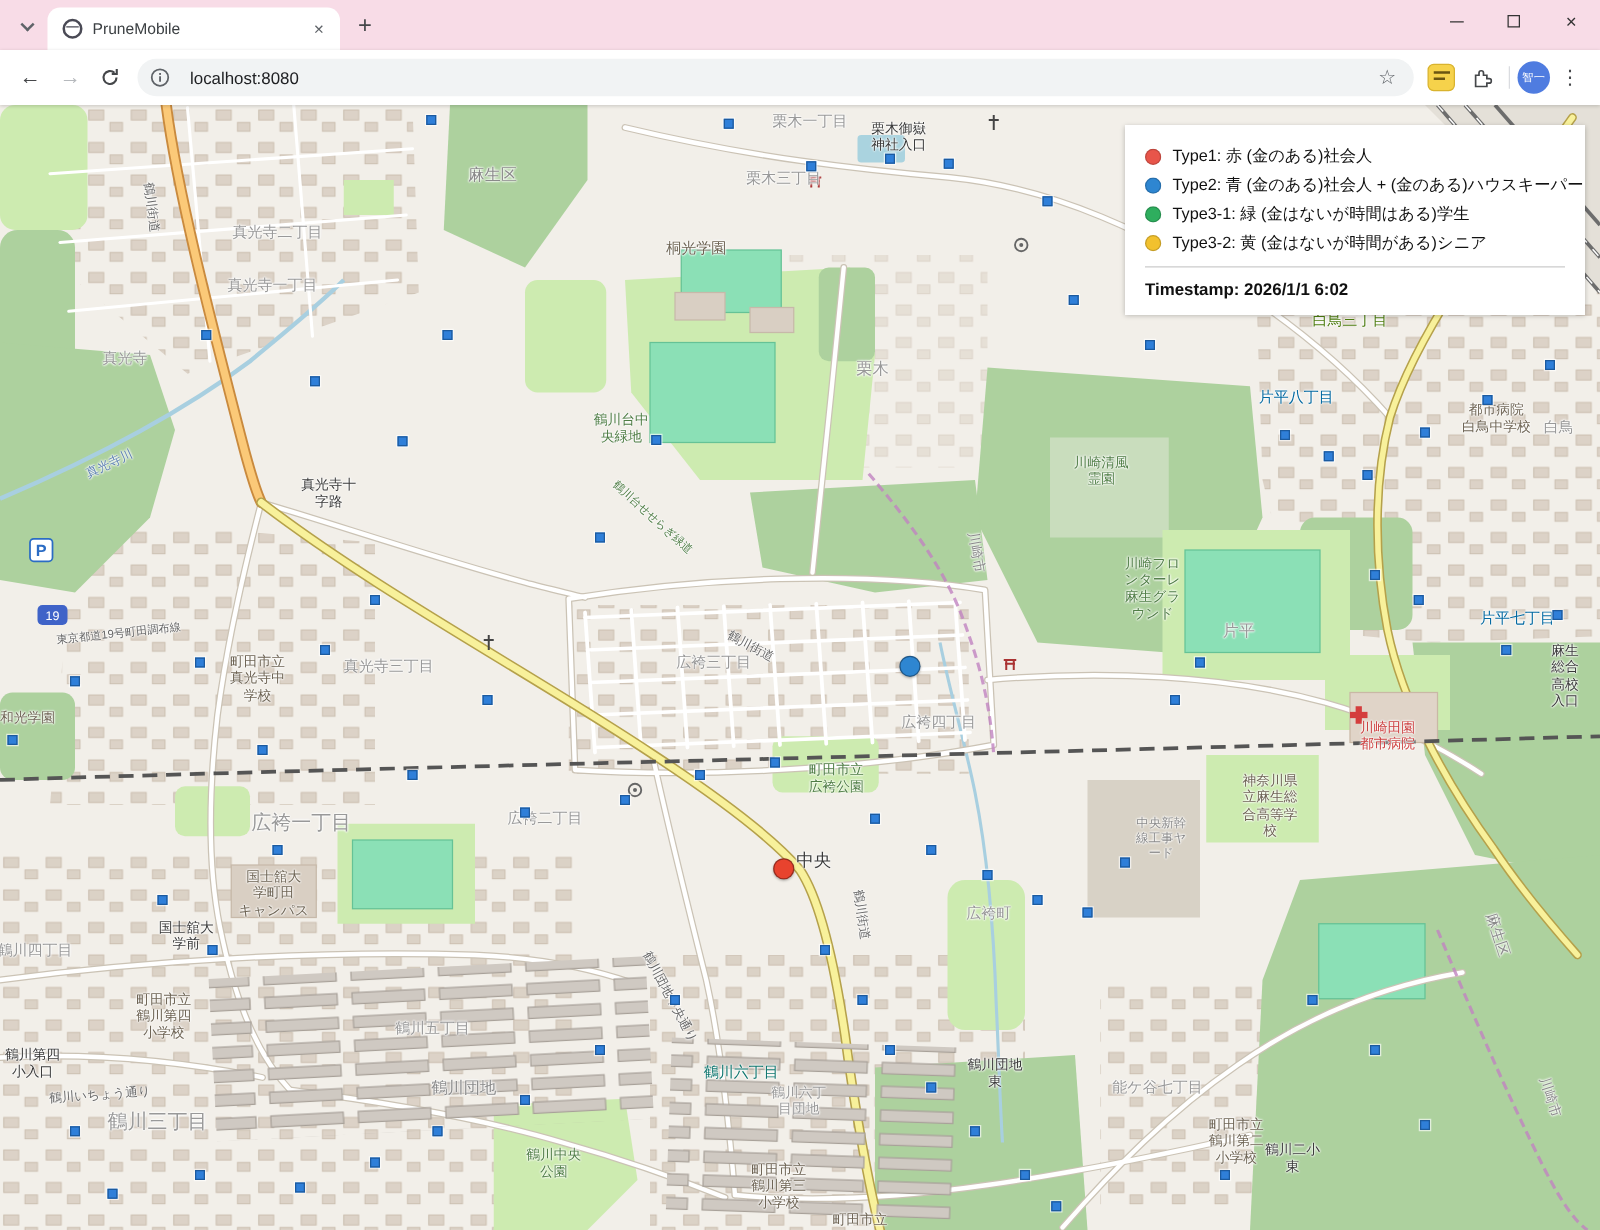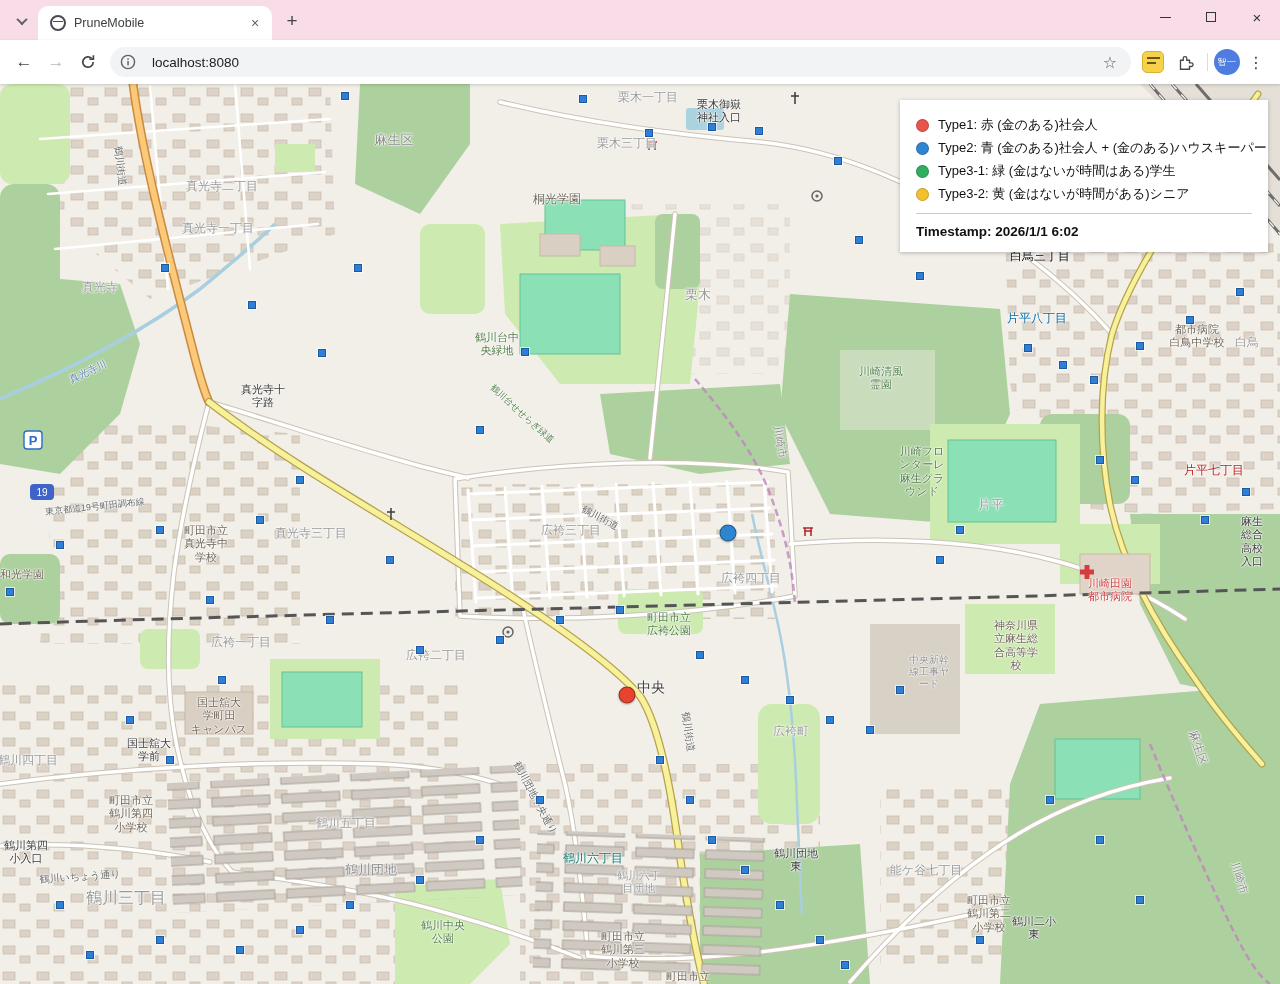--- a/index.html
+++ b/index.html
@@ -302,58 +302,58 @@
 
   <div class="layer">
       <div class="map-label" style="left: 648px; top: 13px; color: rgb(153, 153, 153); font-size: 12px; transform: translate(-50%, -50%);">栗木一丁目</div>
       <div class="map-label" style="left: 719px; top: 27px; color: rgb(58, 58, 58); font-size: 11px; transform: translate(-50%, -50%);">栗木御嶽
 神社入口</div>
       <div class="map-label" style="left: 627px; top: 59px; color: rgb(153, 153, 153); font-size: 12px; transform: translate(-50%, -50%);">栗木三丁目</div>
       <div class="map-label" style="left: 394px; top: 56px; color: rgb(138, 138, 138); font-size: 13px; transform: translate(-50%, -50%);">麻生区</div>
       <div class="map-label" style="left: 222px; top: 102px; color: rgb(153, 153, 153); font-size: 12px; transform: translate(-50%, -50%);">真光寺二丁目</div>
       <div class="map-label" style="left: 218px; top: 144px; color: rgb(153, 153, 153); font-size: 12px; transform: translate(-50%, -50%);">真光寺一丁目</div>
       <div class="map-label" style="left: 557px; top: 115px; color: rgb(110, 100, 84); font-size: 12px; transform: translate(-50%, -50%);">桐光学園</div>
-      <div class="map-label" style="left: 1040px; top: 172px; color: #000000; font-size: 12px; transform: translate(-50%, -50%);">白鳥三丁目</div>
+      <div class="map-label" style="left: 1080px; top: 172px; color: #4d7c0f; font-size: 12px; transform: translate(-50%, -50%);">白鳥三丁目</div>
       <div class="map-label" style="left: 100px; top: 203px; color: rgb(153, 153, 153); font-size: 12px; transform: translate(-50%, -50%);">真光寺</div>
       <div class="map-label" style="left: 698px; top: 211px; color: rgb(153, 153, 153); font-size: 13px; transform: translate(-50%, -50%);">栗木</div>
       <div class="map-label" style="left: 1037px; top: 234px; color: #0369a1; font-size: 12px; transform: translate(-50%, -50%);">片平八丁目</div>
       <div class="map-label" style="left: 1197px; top: 252px; color: rgb(110, 100, 84); font-size: 11px; transform: translate(-50%, -50%);">都市病院
 白鳥中学校</div>
       <div class="map-label" style="left: 1247px; top: 258px; color: rgb(153, 153, 153); font-size: 12px; transform: translate(-50%, -50%);">白鳥</div>
       <div class="map-label" style="left: 497px; top: 260px; color: rgb(79, 125, 69); font-size: 11px; transform: translate(-50%, -50%);">鶴川台中
 央緑地</div>
       <div class="map-label" style="left: 881px; top: 294px; color: rgb(79, 125, 69); font-size: 11px; transform: translate(-50%, -50%);">川崎清風
 霊園</div>
       <div class="map-label" style="left: 88px; top: 288px; color: rgb(93, 129, 176); font-size: 10px; transform: translate(-50%, -50%) rotate(-25deg);">真光寺川</div>
       <div class="map-label" style="left: 263px; top: 312px; color: rgb(58, 58, 58); font-size: 11px; transform: translate(-50%, -50%);">真光寺十
 字路</div>
       <div class="map-label" style="left: 522px; top: 330px; color: rgb(79, 125, 69); font-size: 9px; transform: translate(-50%, -50%) rotate(42deg);">鶴川台せせらぎ緑道</div>
       <div class="map-label" style="left: 780px; top: 358px; color: rgb(138, 138, 138); font-size: 11px; transform: translate(-50%, -50%) rotate(80deg);">川崎市</div>
       <div class="map-label" style="left: 922px; top: 388px; color: rgb(79, 125, 69); font-size: 11px; transform: translate(-50%, -50%);">川崎フロ
 ンターレ
 麻生グラ
 ウンド</div>
       <div class="map-label" style="left: 991px; top: 421px; color: rgb(153, 153, 153); font-size: 13px; transform: translate(-50%, -50%);">片平</div>
-      <div class="map-label" style="left: 1214px; top: 386px; color: #b91c1c; font-size: 12px; transform: translate(-50%, -50%);">片平七丁目</div>
+      <div class="map-label" style="left: 1214px; top: 411px; color: #0369a1; font-size: 12px; transform: translate(-50%, -50%);">片平七丁目</div>
       <div class="map-label" style="left: 1252px; top: 458px; color: rgb(58, 58, 58); font-size: 11px; transform: translate(-50%, -50%);">麻生総合
 高校入口</div>
       <div class="map-label" style="left: 95px; top: 423px; color: rgb(101, 101, 101); font-size: 9px; transform: translate(-50%, -50%) rotate(-6deg);">東京都道19号町田調布線</div>
       <div class="map-label" style="left: 206px; top: 460px; color: rgb(110, 100, 84); font-size: 11px; transform: translate(-50%, -50%);">町田市立
 真光寺中
 学校</div>
       <div class="map-label" style="left: 311px; top: 449px; color: rgb(153, 153, 153); font-size: 12px; transform: translate(-50%, -50%);">真光寺三丁目</div>
       <div class="map-label" style="left: 120px; top: 82px; color: rgb(101, 101, 101); font-size: 10px; transform: translate(-50%, -50%) rotate(83deg);">鶴川街道</div>
       <div class="map-label" style="left: 600px; top: 434px; color: rgb(101, 101, 101); font-size: 10px; transform: translate(-50%, -50%) rotate(28deg);">鶴川街道</div>
       <div class="map-label" style="left: 688px; top: 648px; color: rgb(101, 101, 101); font-size: 10px; transform: translate(-50%, -50%) rotate(82deg);">鶴川街道</div>
       <div class="map-label" style="left: 571px; top: 446px; color: rgb(153, 153, 153); font-size: 12px; transform: translate(-50%, -50%);">広袴三丁目</div>
       <div class="map-label" style="left: 751px; top: 494px; color: rgb(153, 153, 153); font-size: 12px; transform: translate(-50%, -50%);">広袴四丁目</div>
       <div class="map-label" style="left: 1110px; top: 506px; color: rgb(204, 64, 64); font-size: 11px; transform: translate(-50%, -50%);">川崎田園
 都市病院</div>
       <div class="map-label" style="left: 22px; top: 491px; color: rgb(110, 100, 84); font-size: 11px; transform: translate(-50%, -50%);">和光学園</div>
-      <div class="map-label" style="left: 241px; top: 558px; color: rgb(153, 153, 153); font-size: 12px; transform: translate(-50%, -50%);">広袴一丁目</div>
+      <div class="map-label" style="left: 241px; top: 575px; color: rgb(153, 153, 153); font-size: 16px; transform: translate(-50%, -50%);">広袴一丁目</div>
       <div class="map-label" style="left: 436px; top: 571px; color: rgb(153, 153, 153); font-size: 12px; transform: translate(-50%, -50%);">広袴二丁目</div>
       <div class="map-label" style="left: 669px; top: 540px; color: rgb(79, 125, 69); font-size: 11px; transform: translate(-50%, -50%);">町田市立
 広袴公園</div>
       <div class="map-label" style="left: 929px; top: 588px; color: rgb(138, 138, 138); font-size: 10px; transform: translate(-50%, -50%);">中央新幹
 線工事ヤ
 ード</div>
       <div class="map-label" style="left: 1016px; top: 562px; color: rgb(110, 100, 84); font-size: 11px; transform: translate(-50%, -50%);">神奈川県
 立麻生総
 合高等学
 校</div>

